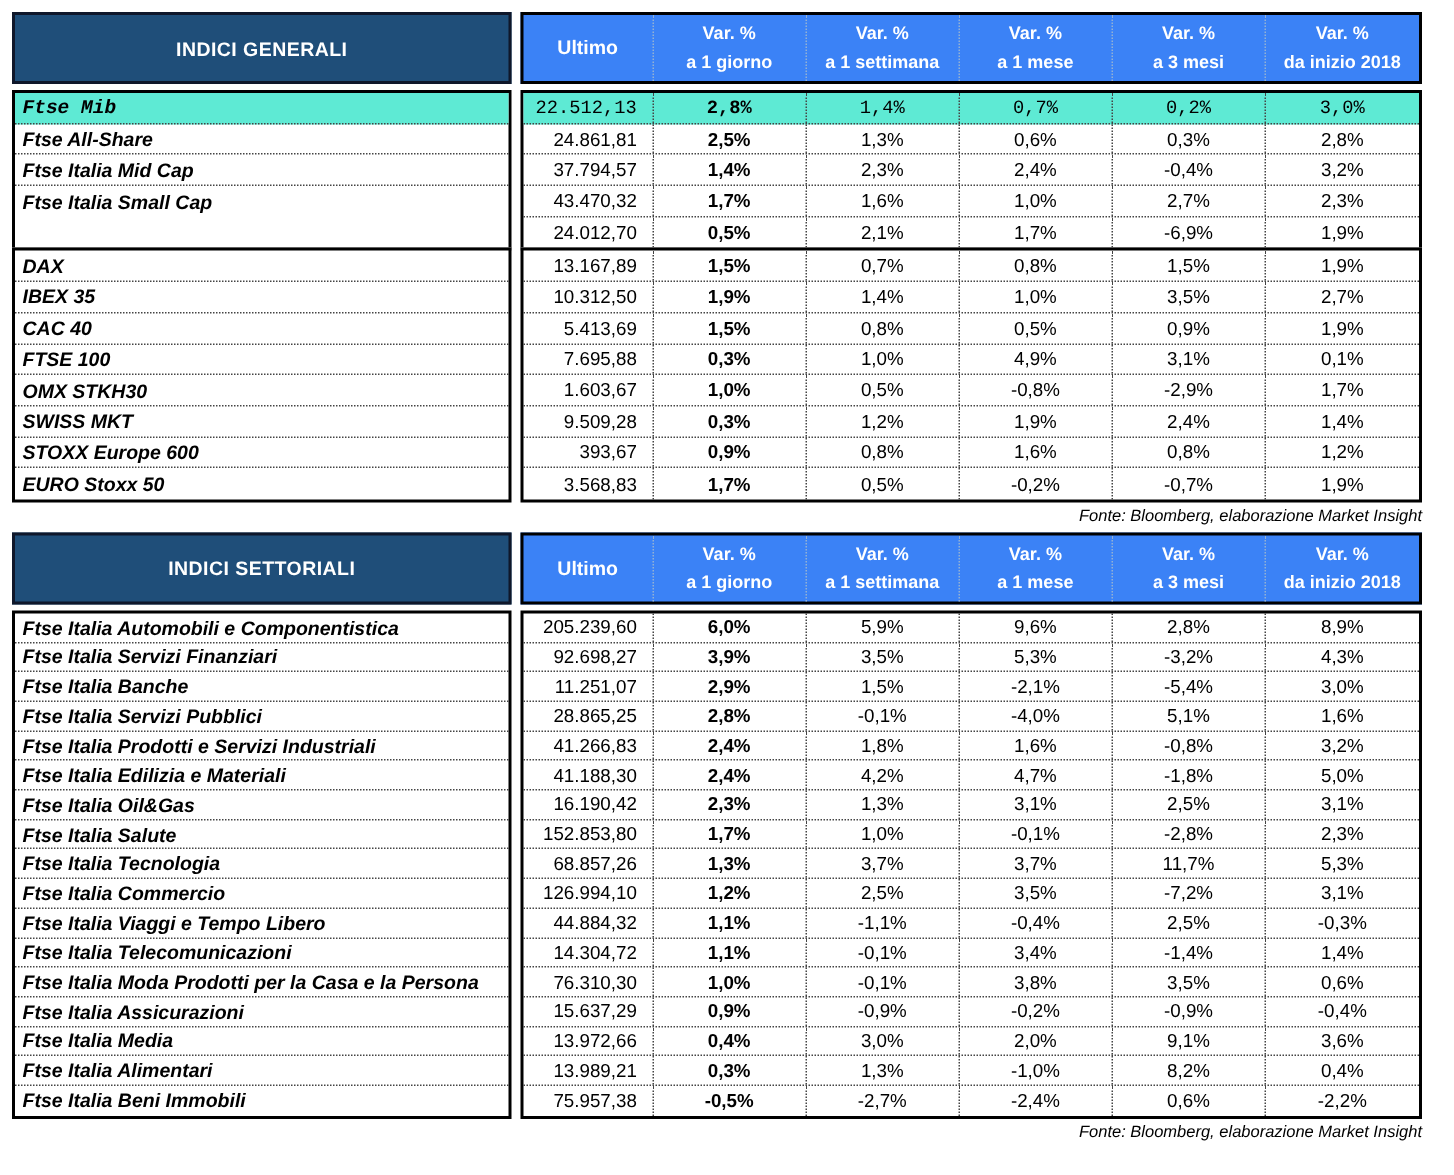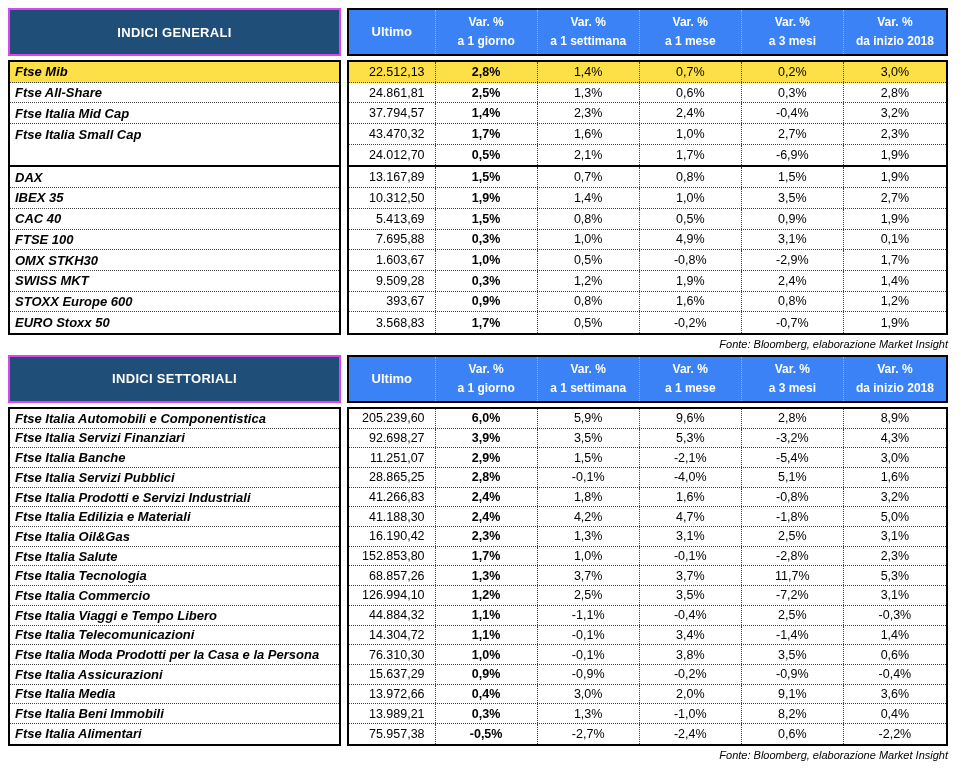--- a/index.html
+++ b/index.html
@@ -3,21 +3,21 @@
 <meta charset="utf-8">
 <style>
   html,body{margin:0;padding:0;}
   body{width:969px;height:783px;background:#fff;color:#000;
        font-family:"Liberation Sans",sans-serif;overflow:hidden;}
   .page{padding:8px 11px 0 8px;}
   .tbl{width:940px;}
   
   .hdr-row{display:flex;height:48px;}
   .name-hd{width:333px;flex:0 0 333px;box-sizing:border-box;background:#1f4e79;
-           border:2px solid #d946ef;color:#fff;font-weight:700;font-size:13px;
+           border:2px solid #0f172a;color:#fff;font-weight:700;font-size:13px;
            display:flex;align-items:center;justify-content:center;letter-spacing:.3px;text-align:center;}
   .hgap{flex:0 0 6px;width:6px;}
   .data-hd{flex:1;box-sizing:border-box;background:#3b82f6;border:2px solid #000;display:flex;}
   .hcell{box-sizing:border-box;flex:0 0 17.1%;display:flex;flex-direction:column;
          align-items:center;justify-content:center;color:#fff;font-weight:700;
          font-size:12px;line-height:1.55;border-right:1px dotted #93b1d4;}
   .hcell:last-child{border-right:none;}
   .hcell.ultimo{flex:0 0 14.5%;font-size:13px;}
   .vgap{height:4px;}
   
@@ -28,21 +28,21 @@
   .nrow{box-sizing:border-box;height:20.7px;border-bottom:1px dotted #444;
         display:flex;align-items:center;padding-left:5px;font-weight:700;
         font-style:italic;font-size:13px;white-space:nowrap;overflow:hidden;}
   .drow{box-sizing:border-box;height:20.7px;border-bottom:1px dotted #444;display:flex;}
   .gname .nrow:last-child,.gdata .drow:last-child{border-bottom:none;}
   .c{box-sizing:border-box;flex:0 0 17.1%;display:flex;align-items:center;
      justify-content:center;font-size:12.5px;border-right:1px dotted #444;}
   .c:last-child{border-right:none;}
   .c.ultimo{flex:0 0 14.5%;justify-content:flex-end;padding-right:10px;}
   .c.vbold{font-weight:700;}
-  .hl{background:#fde047;}
+  .hl{background:#5eead4;font-family:Liberation Mono, monospace;}
   
   .t2 .nrow,.t2 .drow{height:19.7px;}
   .fonte{width:940px;text-align:right;font-style:italic;font-size:11px;margin:3px 0 5px;}
 </style>
 </head>
 <body>
 
 <div class="page">
 
   <section class="tbl t1">
@@ -253,22 +253,22 @@
             <div class="nrow">Ftse Italia Edilizia e Materiali</div>
             <div class="nrow">Ftse Italia Oil&amp;Gas</div>
             <div class="nrow">Ftse Italia Salute</div>
             <div class="nrow">Ftse Italia Tecnologia</div>
             <div class="nrow">Ftse Italia Commercio</div>
             <div class="nrow">Ftse Italia Viaggi e Tempo Libero</div>
             <div class="nrow">Ftse Italia Telecomunicazioni</div>
             <div class="nrow">Ftse Italia Moda Prodotti per la Casa e la Persona</div>
             <div class="nrow">Ftse Italia Assicurazioni</div>
             <div class="nrow">Ftse Italia Media</div>
+            <div class="nrow">Ftse Italia Alimentari</div>
             <div class="nrow">Ftse Italia Beni Immobili</div>
-            <div class="nrow">Ftse Italia Alimentari</div>
           </div>
           <div class="hgap"></div>
           <div class="gdata">
             <div class="drow">
               <div class="c ultimo">205.239,60</div>
               <div class="c vbold">6,0%</div>
               <div class="c">5,9%</div>
               <div class="c">9,6%</div>
               <div class="c">2,8%</div>
               <div class="c">8,9%</div>

